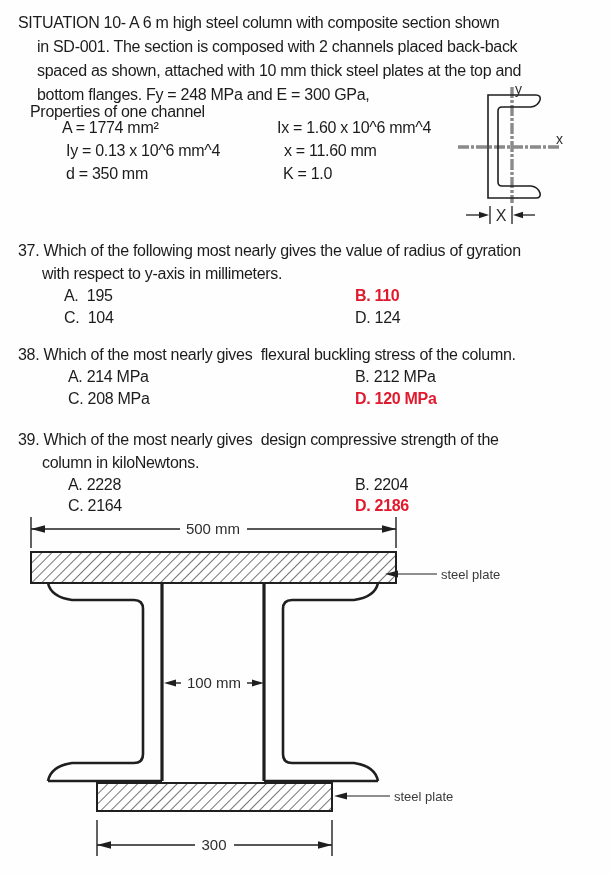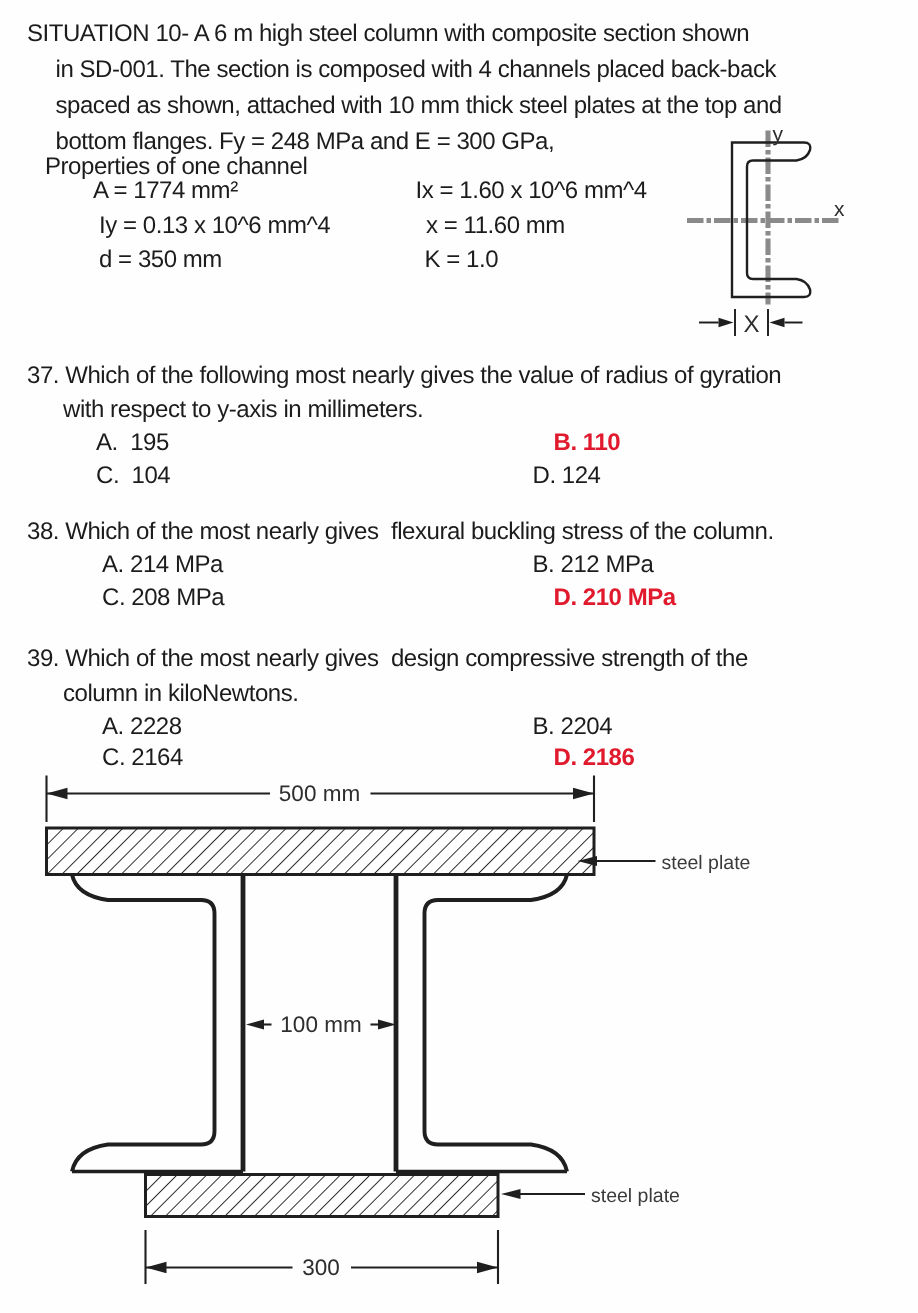--- a/index.html
+++ b/index.html
@@ -7,35 +7,35 @@
     width:612px;height:875px;position:relative;overflow:hidden;
     background:#fefefe;
     font-family:"Liberation Sans",sans-serif;
     color:var(--text-color,#1c1c1c);
   }
   .tline{
     position:absolute;font-size:16px;line-height:22px;
     letter-spacing:-0.3px;white-space:pre;color:var(--text-color,#1c1c1c);
   }
   .bold{font-weight:normal;}
-  .correct{color:var(--answer-red,#e1192d);font-weight:bold;margin-left:14px;}
+  .correct{color:var(--answer-red,#e1192d);font-weight:bold;}
   svg{position:absolute;overflow:visible;}
   svg text{
     font-family:"Liberation Sans",sans-serif;
     fill:#2e2e2e;letter-spacing:0;
   }
   .dimtext{font-size:15px;}
   .leadertext{font-size:13px;fill:#3a3a3a;}
   .axistext{font-size:14px;fill:#2e2e2e;}
 </style>
 </head>
 <body>
 
 <div class="tline" style="left:18px;top:12px"><span class="bold">SITUATION 10-</span><span> A 6 m high steel column with composite section shown</span></div>
-<div class="tline" style="left:37px;top:36px">in SD-001. The section is composed with 4 channels placed back-back</div>
+<div class="tline" style="left:37px;top:36px">in SD-001. The section is composed with 2 channels placed back-back</div>
 <div class="tline" style="left:37px;top:60px">spaced as shown, attached with 10 mm thick steel plates at the top and</div>
 <div class="tline" style="left:37px;top:84px">bottom flanges. Fy = 248 MPa and E = 300 GPa,</div>
 <div class="tline" style="left:30px;top:101px">Properties of one channel</div>
 
 <div class="tline" style="left:62px;top:117px">A = 1774 mm²</div>
 <div class="tline" style="left:66px;top:140px">Iy = 0.13 x 10^6 mm^4</div>
 <div class="tline" style="left:66px;top:163px">d = 350 mm</div>
 <div class="tline" style="left:277px;top:117px">Ix = 1.60 x 10^6 mm^4</div>
 <div class="tline" style="left:284px;top:140px">x = 11.60 mm</div>
 <div class="tline" style="left:283px;top:163px">K = 1.0</div>
@@ -64,21 +64,21 @@
 <div class="tline" style="left:42px;top:263px">with respect to y-axis in millimeters.</div>
 <div class="tline" style="left:64px;top:285px">A.  195</div>
 <div class="tline correct" style="left:355px;top:285px">B. 110</div>
 <div class="tline" style="left:64px;top:307px">C.  104</div>
 <div class="tline" style="left:355px;top:307px">D. 124</div>
 
 <div class="tline" style="left:18px;top:344px">38. Which of the most nearly gives  flexural buckling stress of the column.</div>
 <div class="tline" style="left:68px;top:366px">A. 214 MPa</div>
 <div class="tline" style="left:355px;top:366px">B. 212 MPa</div>
 <div class="tline" style="left:68px;top:388px">C. 208 MPa</div>
-<div class="tline correct" style="left:355px;top:388px">D. 210 MPa</div>
+<div class="tline correct" style="left:355px;top:388px">D. 120 MPa</div>
 
 <div class="tline" style="left:18px;top:429px">39. Which of the most nearly gives  design compressive strength of the</div>
 <div class="tline" style="left:42px;top:452px">column in kiloNewtons.</div>
 <div class="tline" style="left:68px;top:474px">A. 2228</div>
 <div class="tline" style="left:355px;top:474px">B. 2204</div>
 <div class="tline" style="left:68px;top:495px">C. 2164</div>
 <div class="tline correct" style="left:355px;top:495px">D. 2186</div>
 
 <svg style="left:0;top:510px" width="612" height="365" viewBox="0 510 612 365">
   <defs>

